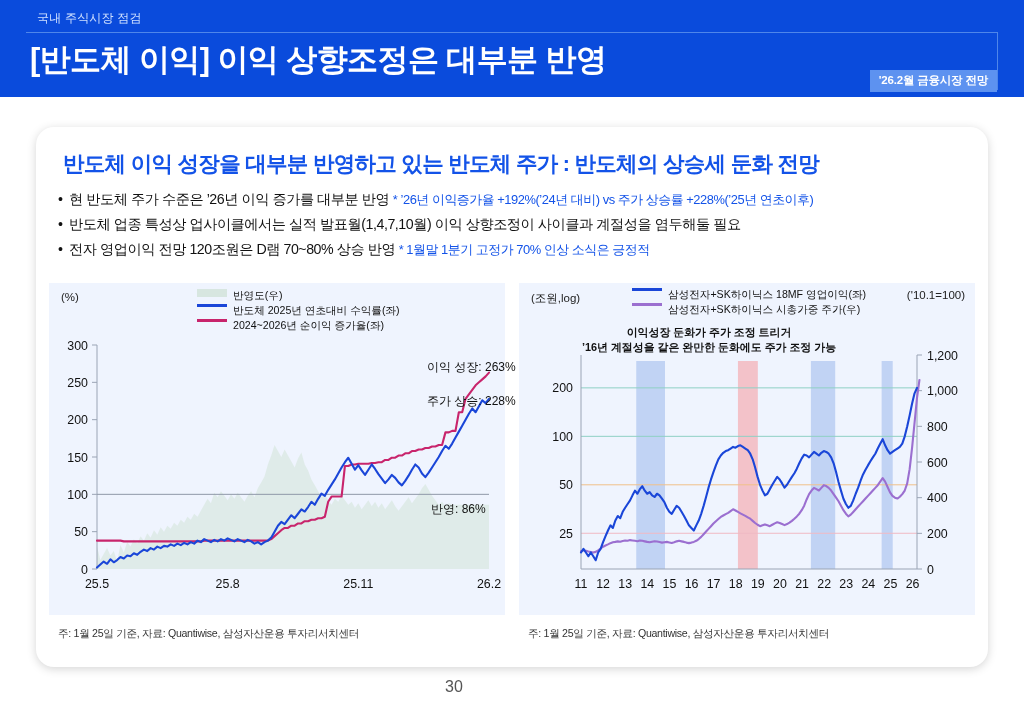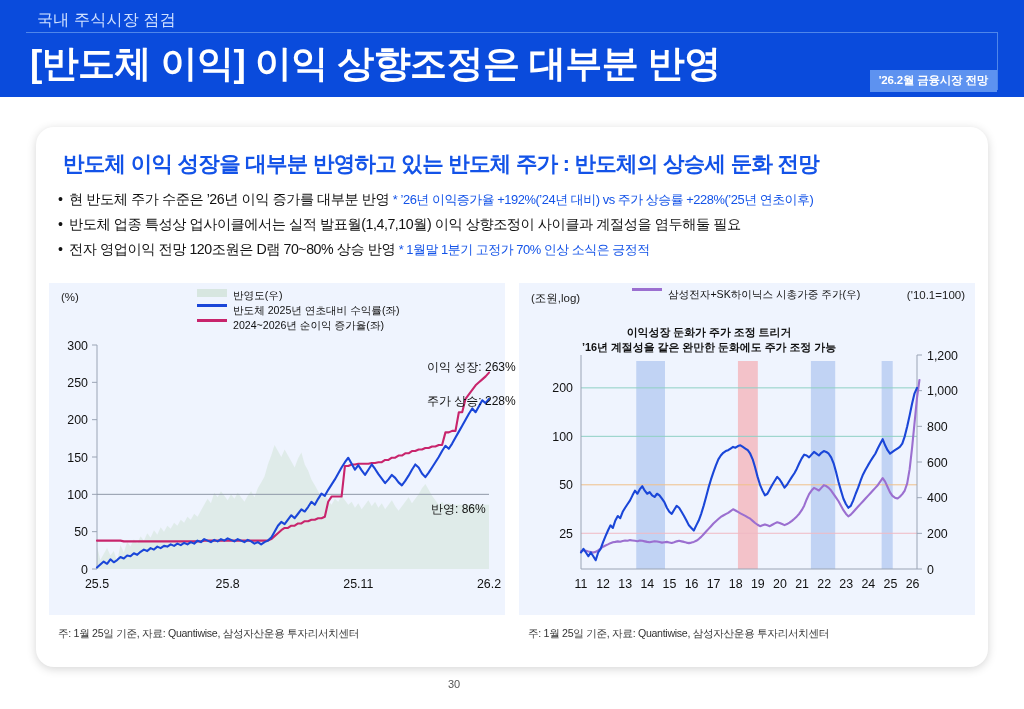--- a/index.html
+++ b/index.html
@@ -11,33 +11,33 @@
   }
   #slide { position: relative; width: 1024px; height: 709px; background: #fff; }
 
   
   .header {
     position: absolute; left: 0; top: 0; width: 1024px; height: 97px;
     background: #0A4BDC;
   }
   .kicker {
     position: absolute; left: 37px; top: 10px;
-    font-size: 16px; color: #cfe0ff; letter-spacing: .2px; font-weight: 400;
+    font-size: 12px; color: #cfe0ff; letter-spacing: .2px; font-weight: 400;
   }
   .header-rule {
     position: absolute; left: 26px; top: 32px; width: 972px; height: 1px;
     background: #4f86ea;
   }
   .header-rule-v {
     position: absolute; left: 997px; top: 32px; width: 1px; height: 58px;
     background: #4f86ea;
   }
   .title {
     position: absolute; left: 30px; top: 39px;
-    font-size: 37px; font-weight: bold; color: #ffffff; letter-spacing: -0.6px;
+    font-size: 31px; font-weight: bold; color: #ffffff; letter-spacing: -0.6px;
     white-space: nowrap;
   }
   .badge {
     position: absolute; right: 27px; top: 70px;
     background: #5d92f0; color: #ffffff;
     font-size: 11.5px; font-weight: bold;
     padding: 3px 9px 4px 9px; letter-spacing: -0.2px; white-space: nowrap;
   }
 
   
@@ -83,21 +83,21 @@
   .anno {
     position: absolute; font-size: 12px; color: #111; white-space: nowrap;
   }
   .anno-center {
     position: absolute; text-align: center; font-size: 10.9px; font-weight: bold;
     color: #111; line-height: 15px; white-space: nowrap;
   }
 
   .pageno {
     position: absolute; left: 0; top: 678px; width: 908px; text-align: center;
-    font-size: 11px; color: #555;
+    font-size: 16px; color: #555;
   }
   svg { display: block; }
 </style>
 </head>
 <body>
 
 <div id="slide">
 
   <div class="header">
     <div class="kicker">국내 주식시장 점검</div>
@@ -175,20 +175,24 @@
       <div class="anno" id="annoL0" style="left: 378px; top: 75.6267px;">이익 성장: 263%</div>
       <div class="anno" id="annoL1" style="left: 378px; top: 109.76px;">주가 상승: 228%</div>
       <div class="anno" id="annoL2" style="left: 382px; top: 218.267px;">반영: 86%</div>
     </div>
 
     <div class="panel panel-r">
       <div class="unit" style="left:12px; top:8px;">(조원,log)</div>
       <div class="unit" style="right:10px; top:6px;">('10.1=100)</div>
 
       <div class="legend" style="left:113px; top:5px;">
+        <div class="lg-row">
+          <span class="lg-line" style="background:#1a46d8;"></span>
+          <span>삼성전자+SK하이닉스 18MF 영업이익(좌)</span>
+        </div>
         <div class="lg-row">
           <span class="lg-line" style="background:#9b6fd0;"></span>
           <span>삼성전자+SK하이닉스 시총가중 주가(우)</span>
         </div>
       </div>
 
       <div class="anno-center" id="annoRTitle" style="left:0; top:42px; width:380px;">
           <div>이익성장 둔화가 주가 조정 트리거</div>
           <div>’16년 계절성을 같은 완만한 둔화에도 주가 조정 가능</div>
         </div>

